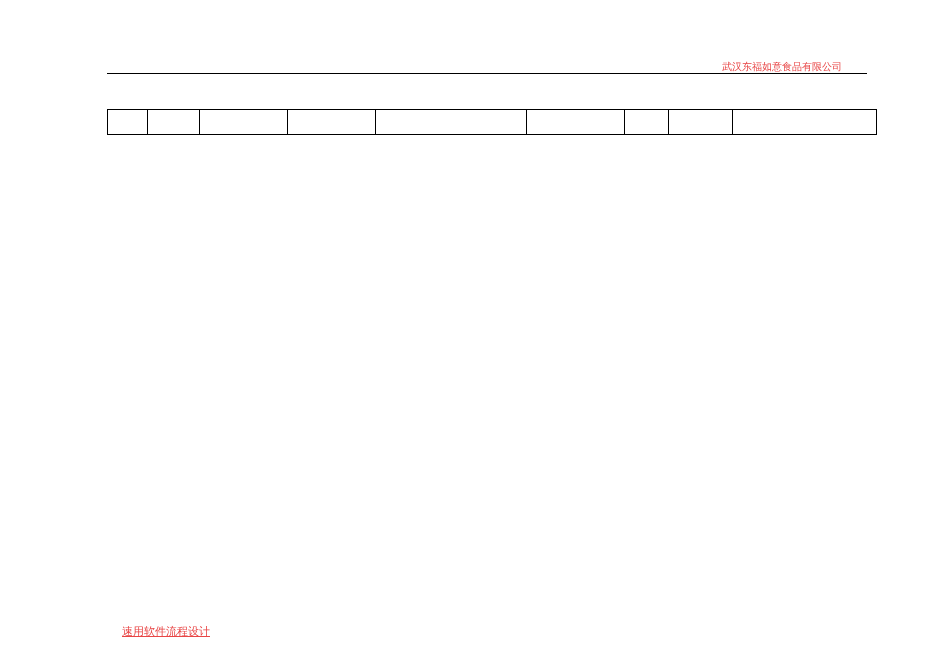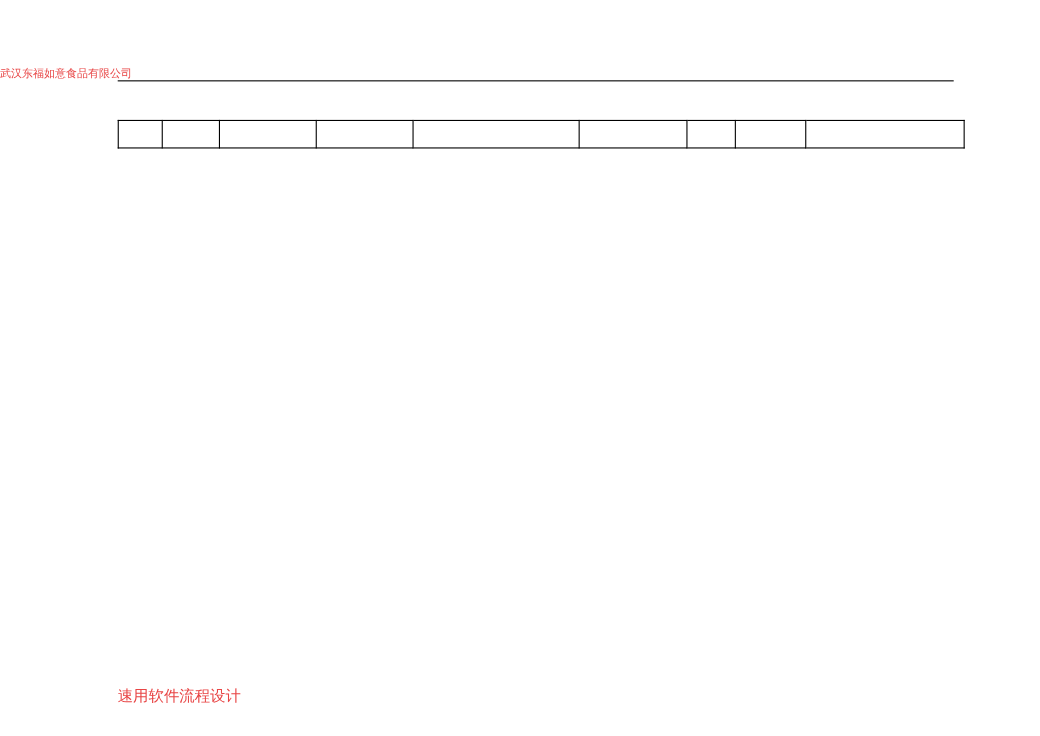--- a/index.html
+++ b/index.html
@@ -12,21 +12,21 @@
       height: 669px;
       background: #ffffff;
       font-family: "SimSun", "宋体", serif;
       position: relative;
     }
     .header-title {
       position: absolute;
       top: 60px;
       left: 0;
       width: 842px;
-      text-align: left;
+      text-align: right;
       font-size: 10px;
       color: #e84545;
       font-weight: normal;
     }
     .header-underline {
       position: absolute;
       top: 73px;
       left: 107px;
       width: 760px;
       height: 0;
@@ -49,24 +49,25 @@
     .col-3 { width: 88px; }
     .col-4 { width: 88px; }
     .col-5 { width: 152px; }
     .col-6 { width: 98px; }
     .col-7 { width: 44px; }
     .col-8 { width: 64px; }
     .col-9 { width: 144px; }
     .footer-text {
       position: absolute;
       top: 624px;
-      left: 107px;
-      font-size: 14px;
+      left: 122px;
+      font-size: 11px;
       color: #e84545;
       font-weight: normal;
+      text-decoration: underline;
     }
   </style>
 </head>
 <body>
 
 <div class="header-title">武汉东福如意食品有限公司</div>
 <div class="header-underline"></div>
 
 <table class="data-table">
   <tbody>

